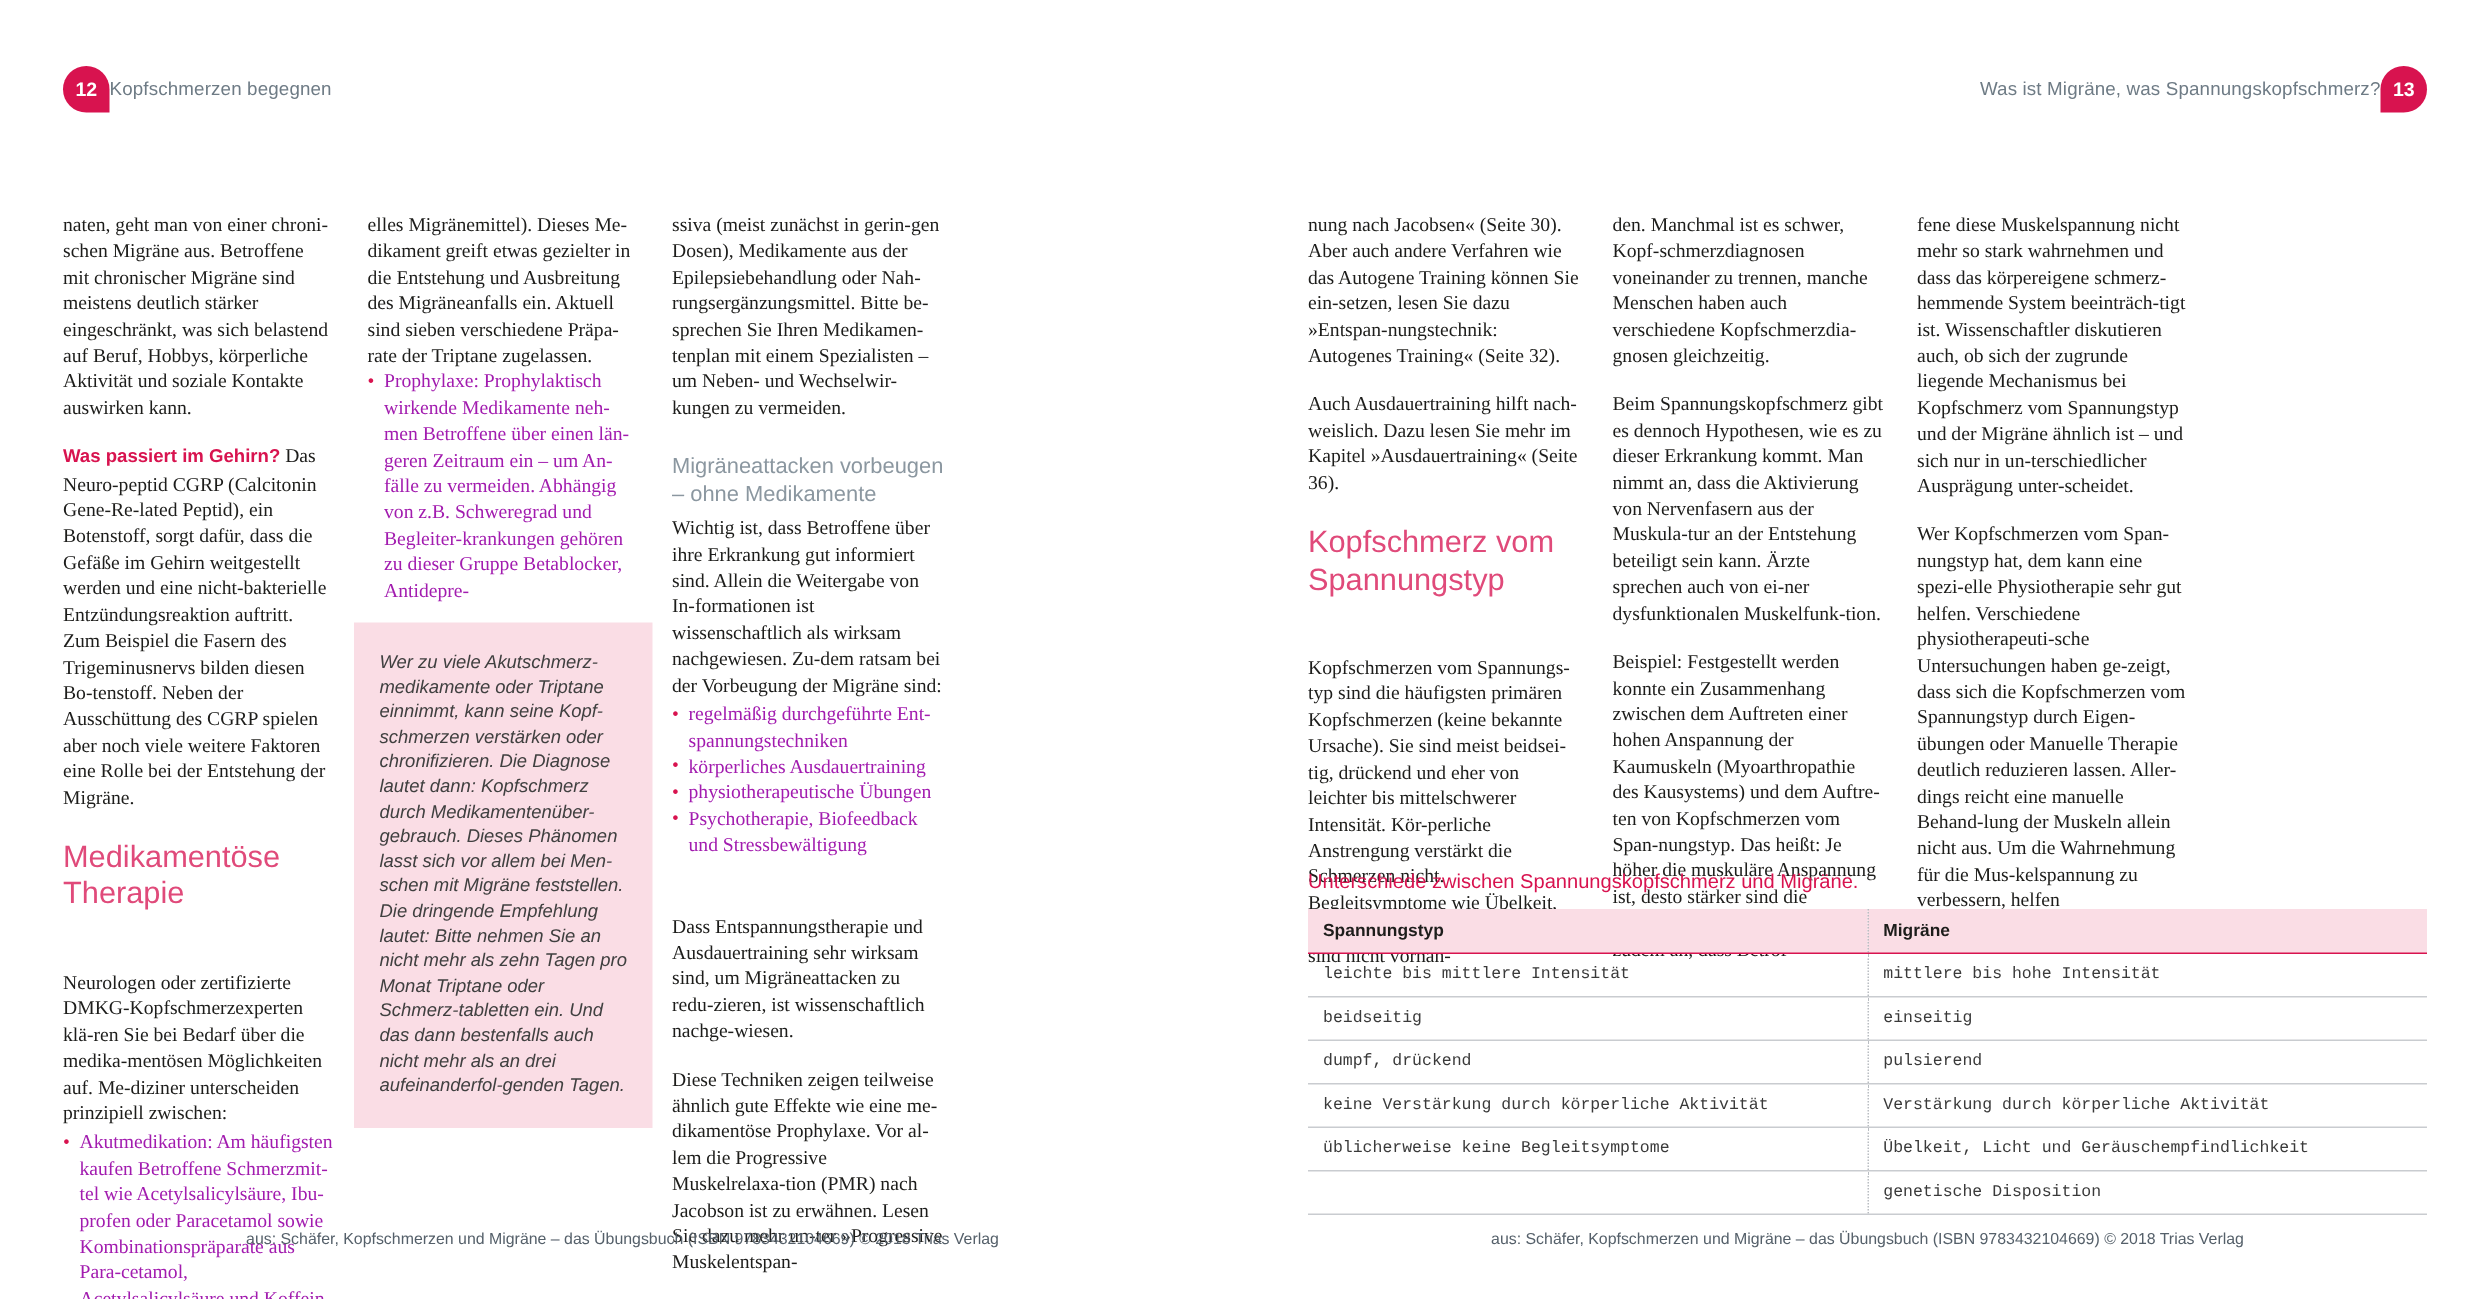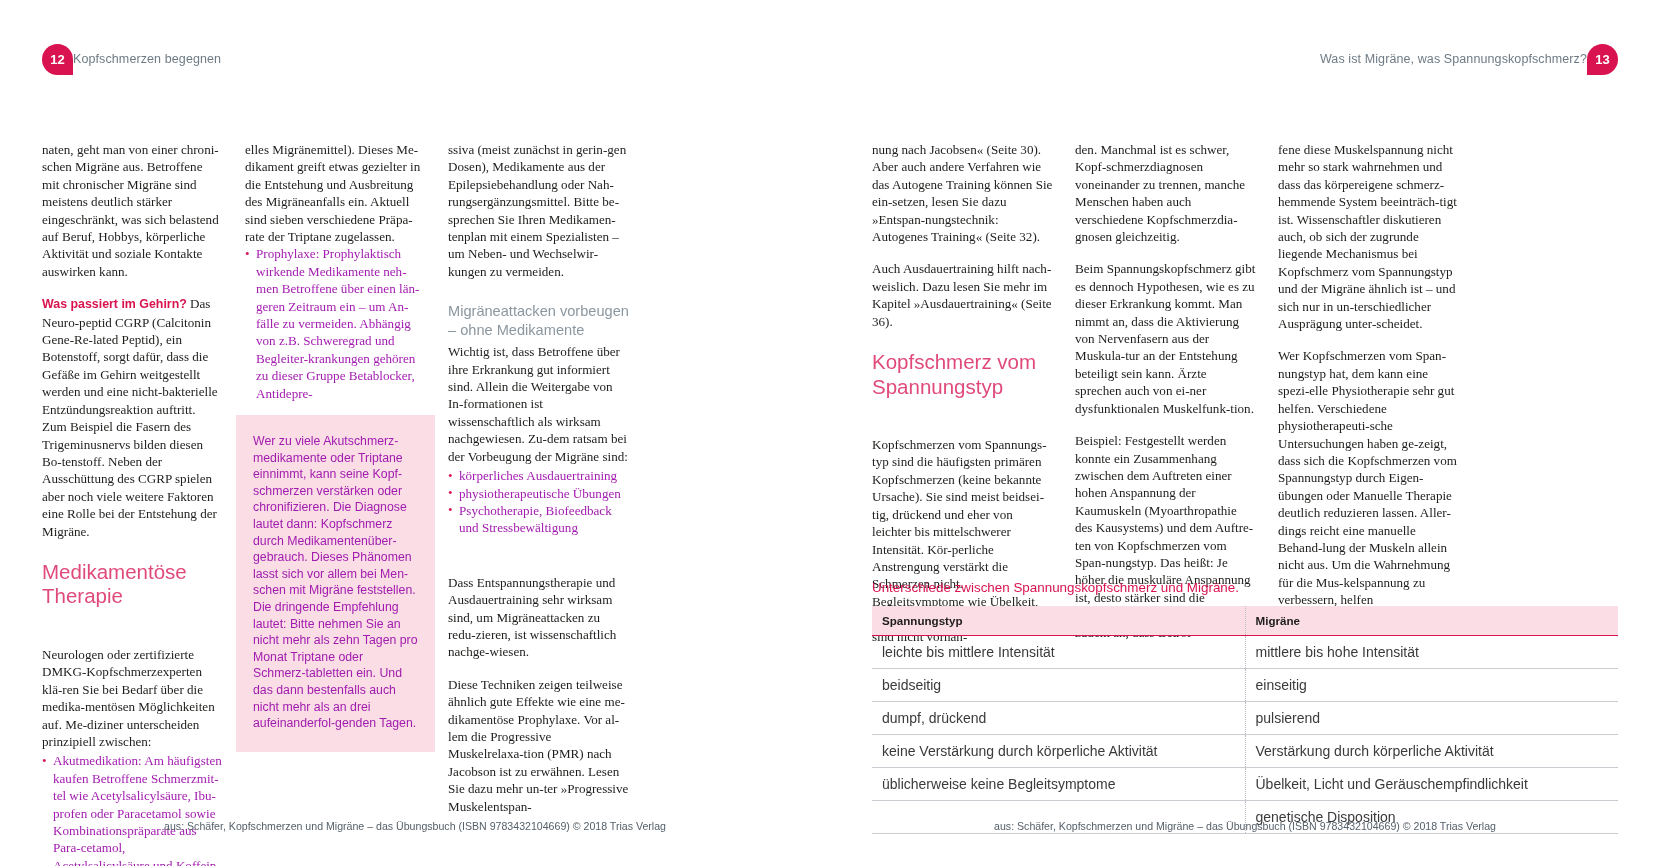--- a/index.html
+++ b/index.html
@@ -94,40 +94,40 @@
   }
   .infobox h4 {
     font-family: "Liberation Sans", sans-serif;
     font-weight: normal;
     color: #2d2d2d;
     font-size: 16.6px; line-height: 20px;
     margin: 0 0 10px 0;
   }
   .infobox p {
     font-family: "Liberation Sans", sans-serif;
-    font-size: 12.3px; line-height: 16.6px; color: #a21caf;
+    font-size: 12.3px; line-height: 16.6px; color: #404040; font-style: italic;
   }
 
   
   .tablewrap { position: absolute; left: 42px; right: 42px; top: 580px; }
   .tcaption {
     font-family: "Liberation Sans", sans-serif;
     color: #d8134f; font-size: 13.4px; margin-bottom: 11px;
   }
   table.cmp { width: 100%; border-collapse: collapse; table-layout: fixed; }
   table.cmp th {
     background: #fadde5; text-align: left;
     font-family: "Liberation Sans", sans-serif;
     font-size: 11.6px; font-weight: bold; color: #1d1d1b;
     padding: 8px 10px 8px 10px;
     border-bottom: 1px solid #d8134f;
   }
   table.cmp td {
-    font-family: Liberation Sans, sans-serif;
-    font-size: 14px; color: #3a3a3a;
+    font-family: Liberation Mono, monospace;
+    font-size: 11px; color: #3a3a3a;
     padding: 8px 10px 8px 10px;
     border-bottom: 1px solid #c9ccd0;
     vertical-align: top;
   }
   table.cmp tr.last td { border-bottom: 1px solid #c9ccd0; }
   table.cmp th.c1, table.cmp td.c1 { width: 50%; }
   table.cmp td.c2, table.cmp th.c2 { border-left: 1px dotted #b9bdc2; }
 
   
   .foot {
@@ -169,20 +169,21 @@
         <div class="infobox">
           <p>Wer zu viele Akutschmerz-medikamente oder Triptane einnimmt, kann seine Kopf-schmerzen verstärken oder chronifizieren. Die Diagnose lautet dann: Kopfschmerz durch Medikamentenüber-gebrauch. Dieses Phänomen lasst sich vor allem bei Men-schen mit Migräne feststellen. Die dringende Empfehlung lautet: Bitte nehmen Sie an nicht mehr als zehn Tagen pro Monat Triptane oder Schmerz-tabletten ein. Und das dann bestenfalls auch nicht mehr als an drei aufeinanderfol-genden Tagen.</p>
         </div>
       </div>
 
       <div class="col">
         <p class="body">ssiva (meist zunächst in gerin-gen Dosen), Medikamente aus der Epilepsiebehandlung oder Nah-rungsergänzungsmittel. Bitte be-sprechen Sie Ihren Medikamen-tenplan mit einem Spezialisten – um Neben- und Wechselwir-kungen zu vermeiden.</p>
         <h3 class="subsec">Migräneattacken vorbeugen – ohne Medikamente</h3>
         <p class="body" style="margin-top:0">Wichtig ist, dass Betroffene über ihre Erkrankung gut informiert sind. Allein die Weitergabe von In-formationen ist wissenschaftlich als wirksam nachgewiesen. Zu-dem ratsam bei der Vorbeugung der Migräne sind:</p>
         <ul class="bul" style="margin-top:2px">
+          <li>regelmäßig durchgeführte Ent-spannungstechniken</li>
           <li>körperliches Ausdauertraining</li>
           <li>physiotherapeutische Übungen</li>
           <li>Psychotherapie, Biofeedback und Stressbewältigung</li>
         </ul>
         <p class="body">Dass Entspannungstherapie und Ausdauertraining sehr wirksam sind, um Migräneattacken zu redu-zieren, ist wissenschaftlich nachge-wiesen.</p>
         <p class="body">Diese Techniken zeigen teilweise ähnlich gute Effekte wie eine me-dikamentöse Prophylaxe. Vor al-lem die Progressive Muskelrelaxa-tion (PMR) nach Jacobson ist zu erwähnen. Lesen Sie dazu mehr un-ter »Progressive Muskelentspan-</p>
       </div>
     </div>
 
     <div class="foot">aus: Schäfer, Kopfschmerzen und Migräne – das Übungsbuch (ISBN 9783432104669) © 2018 Trias Verlag</div>

